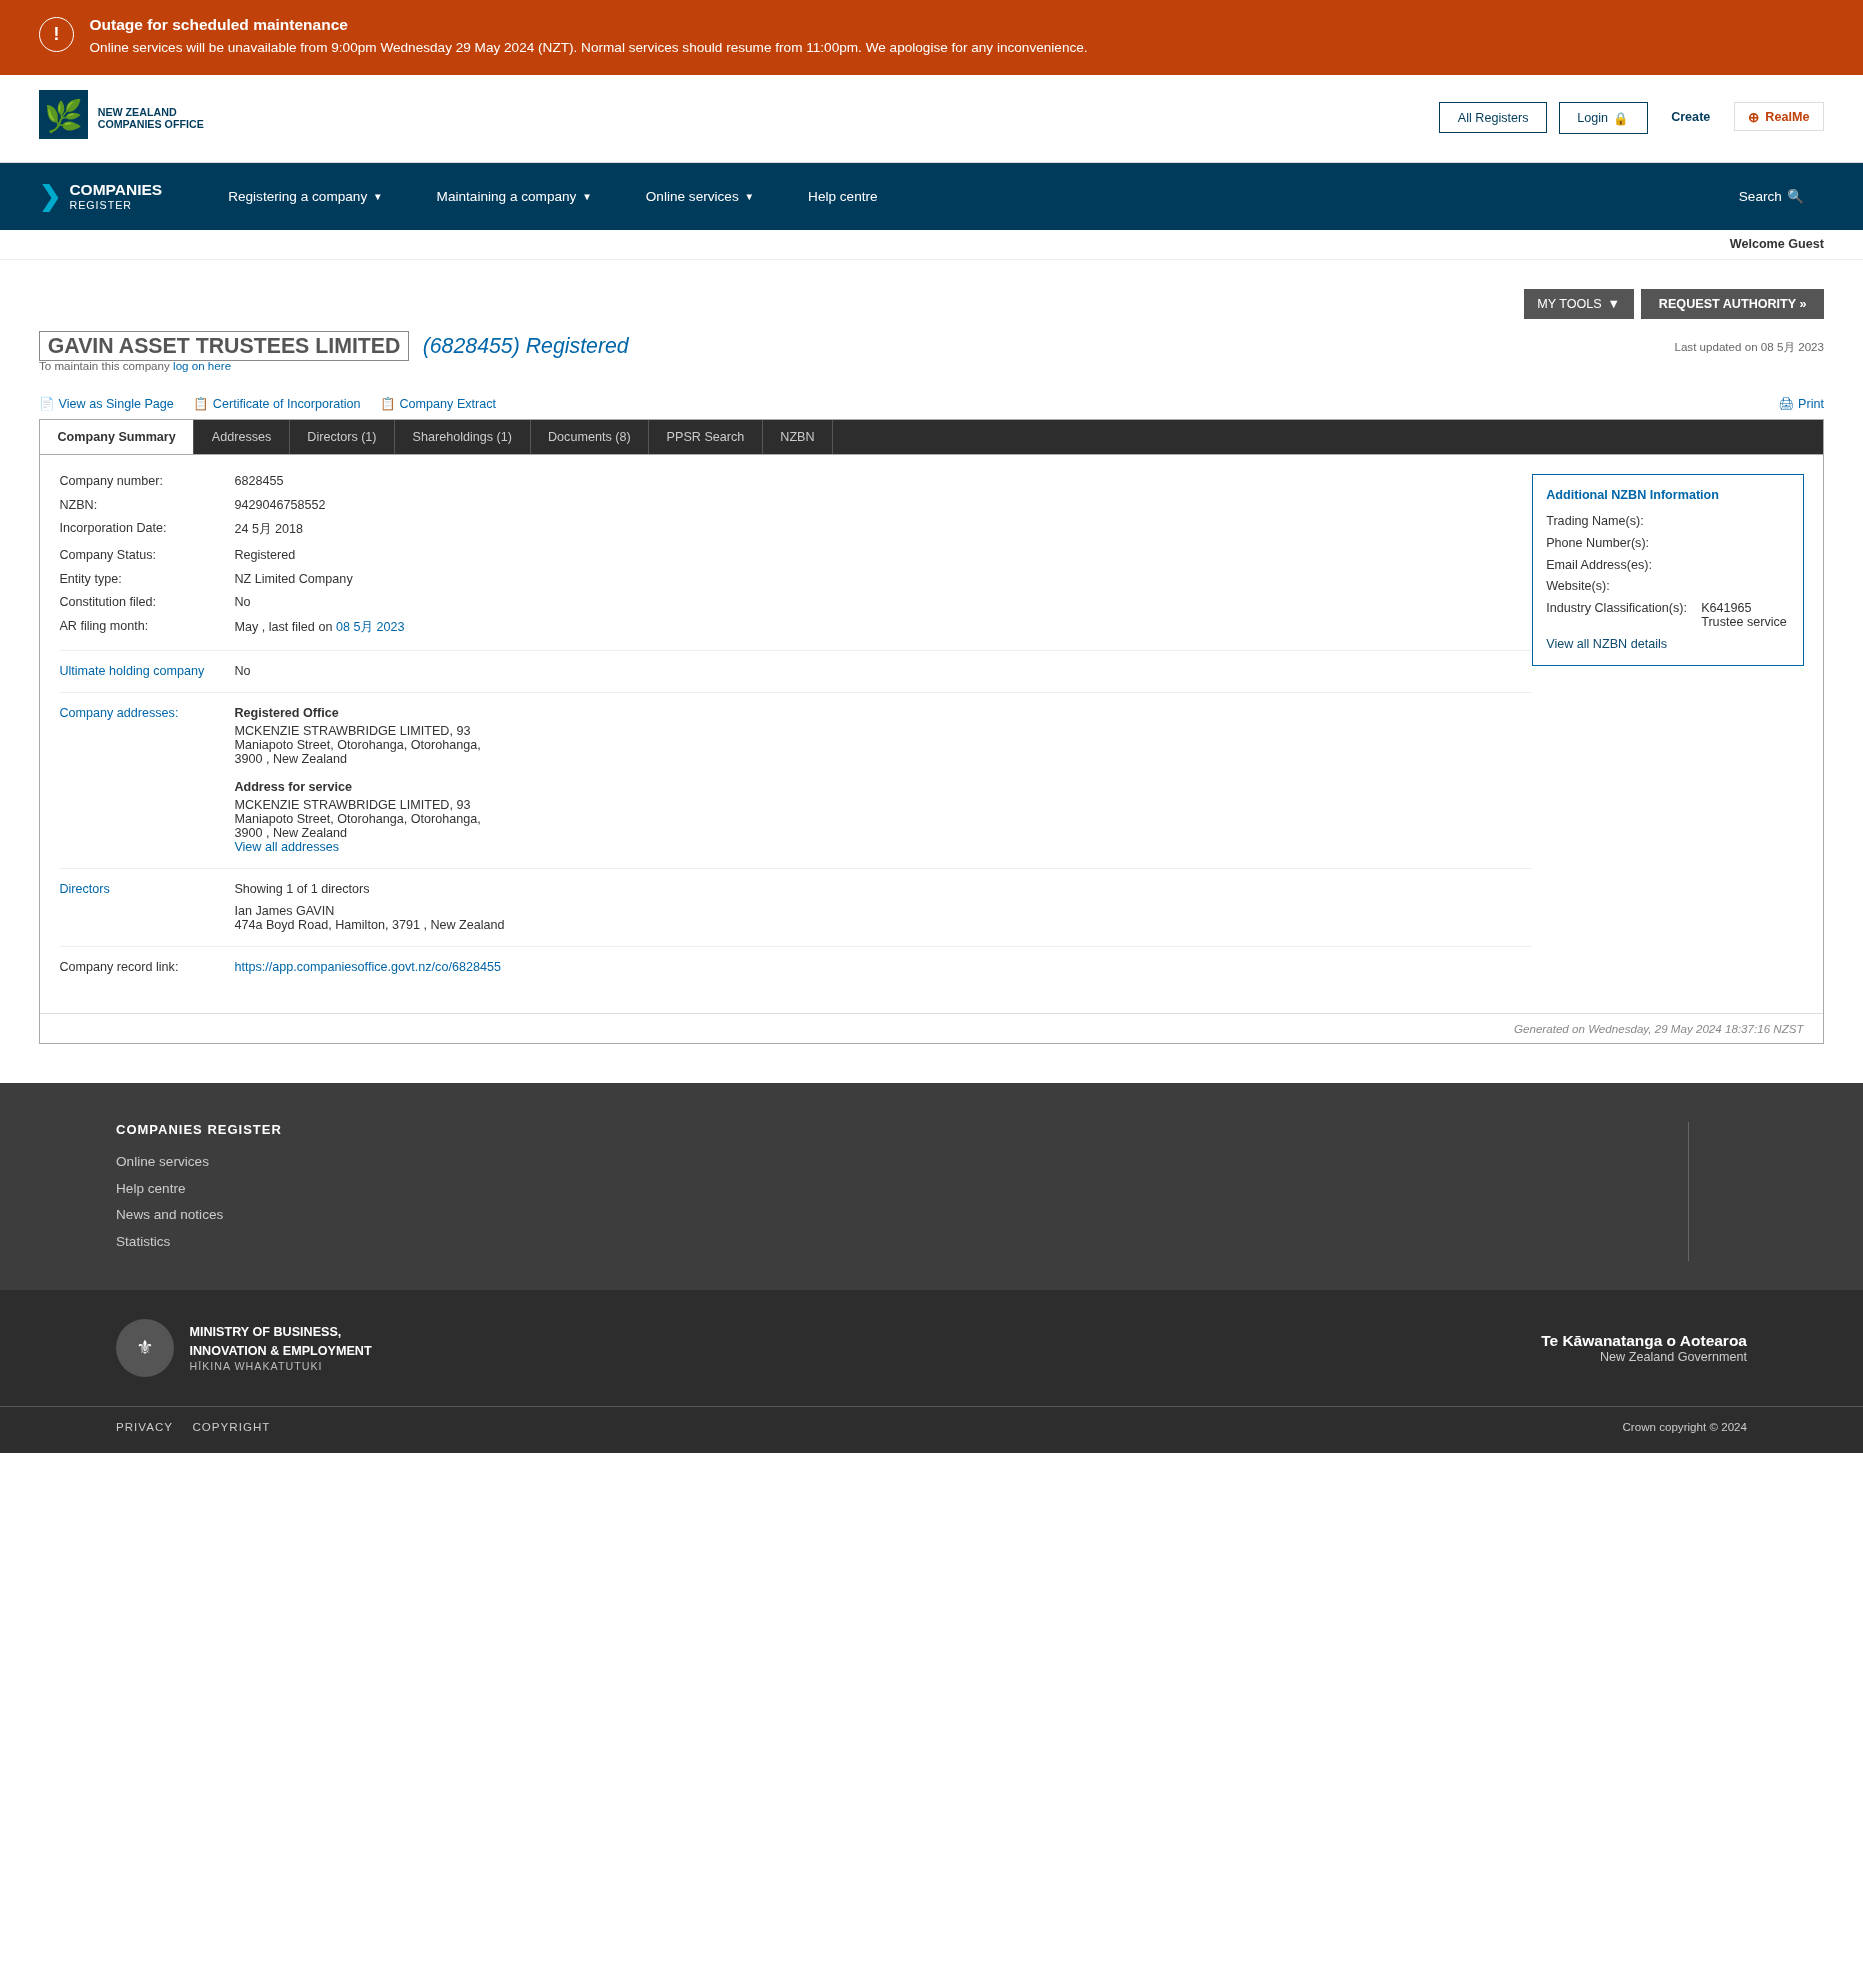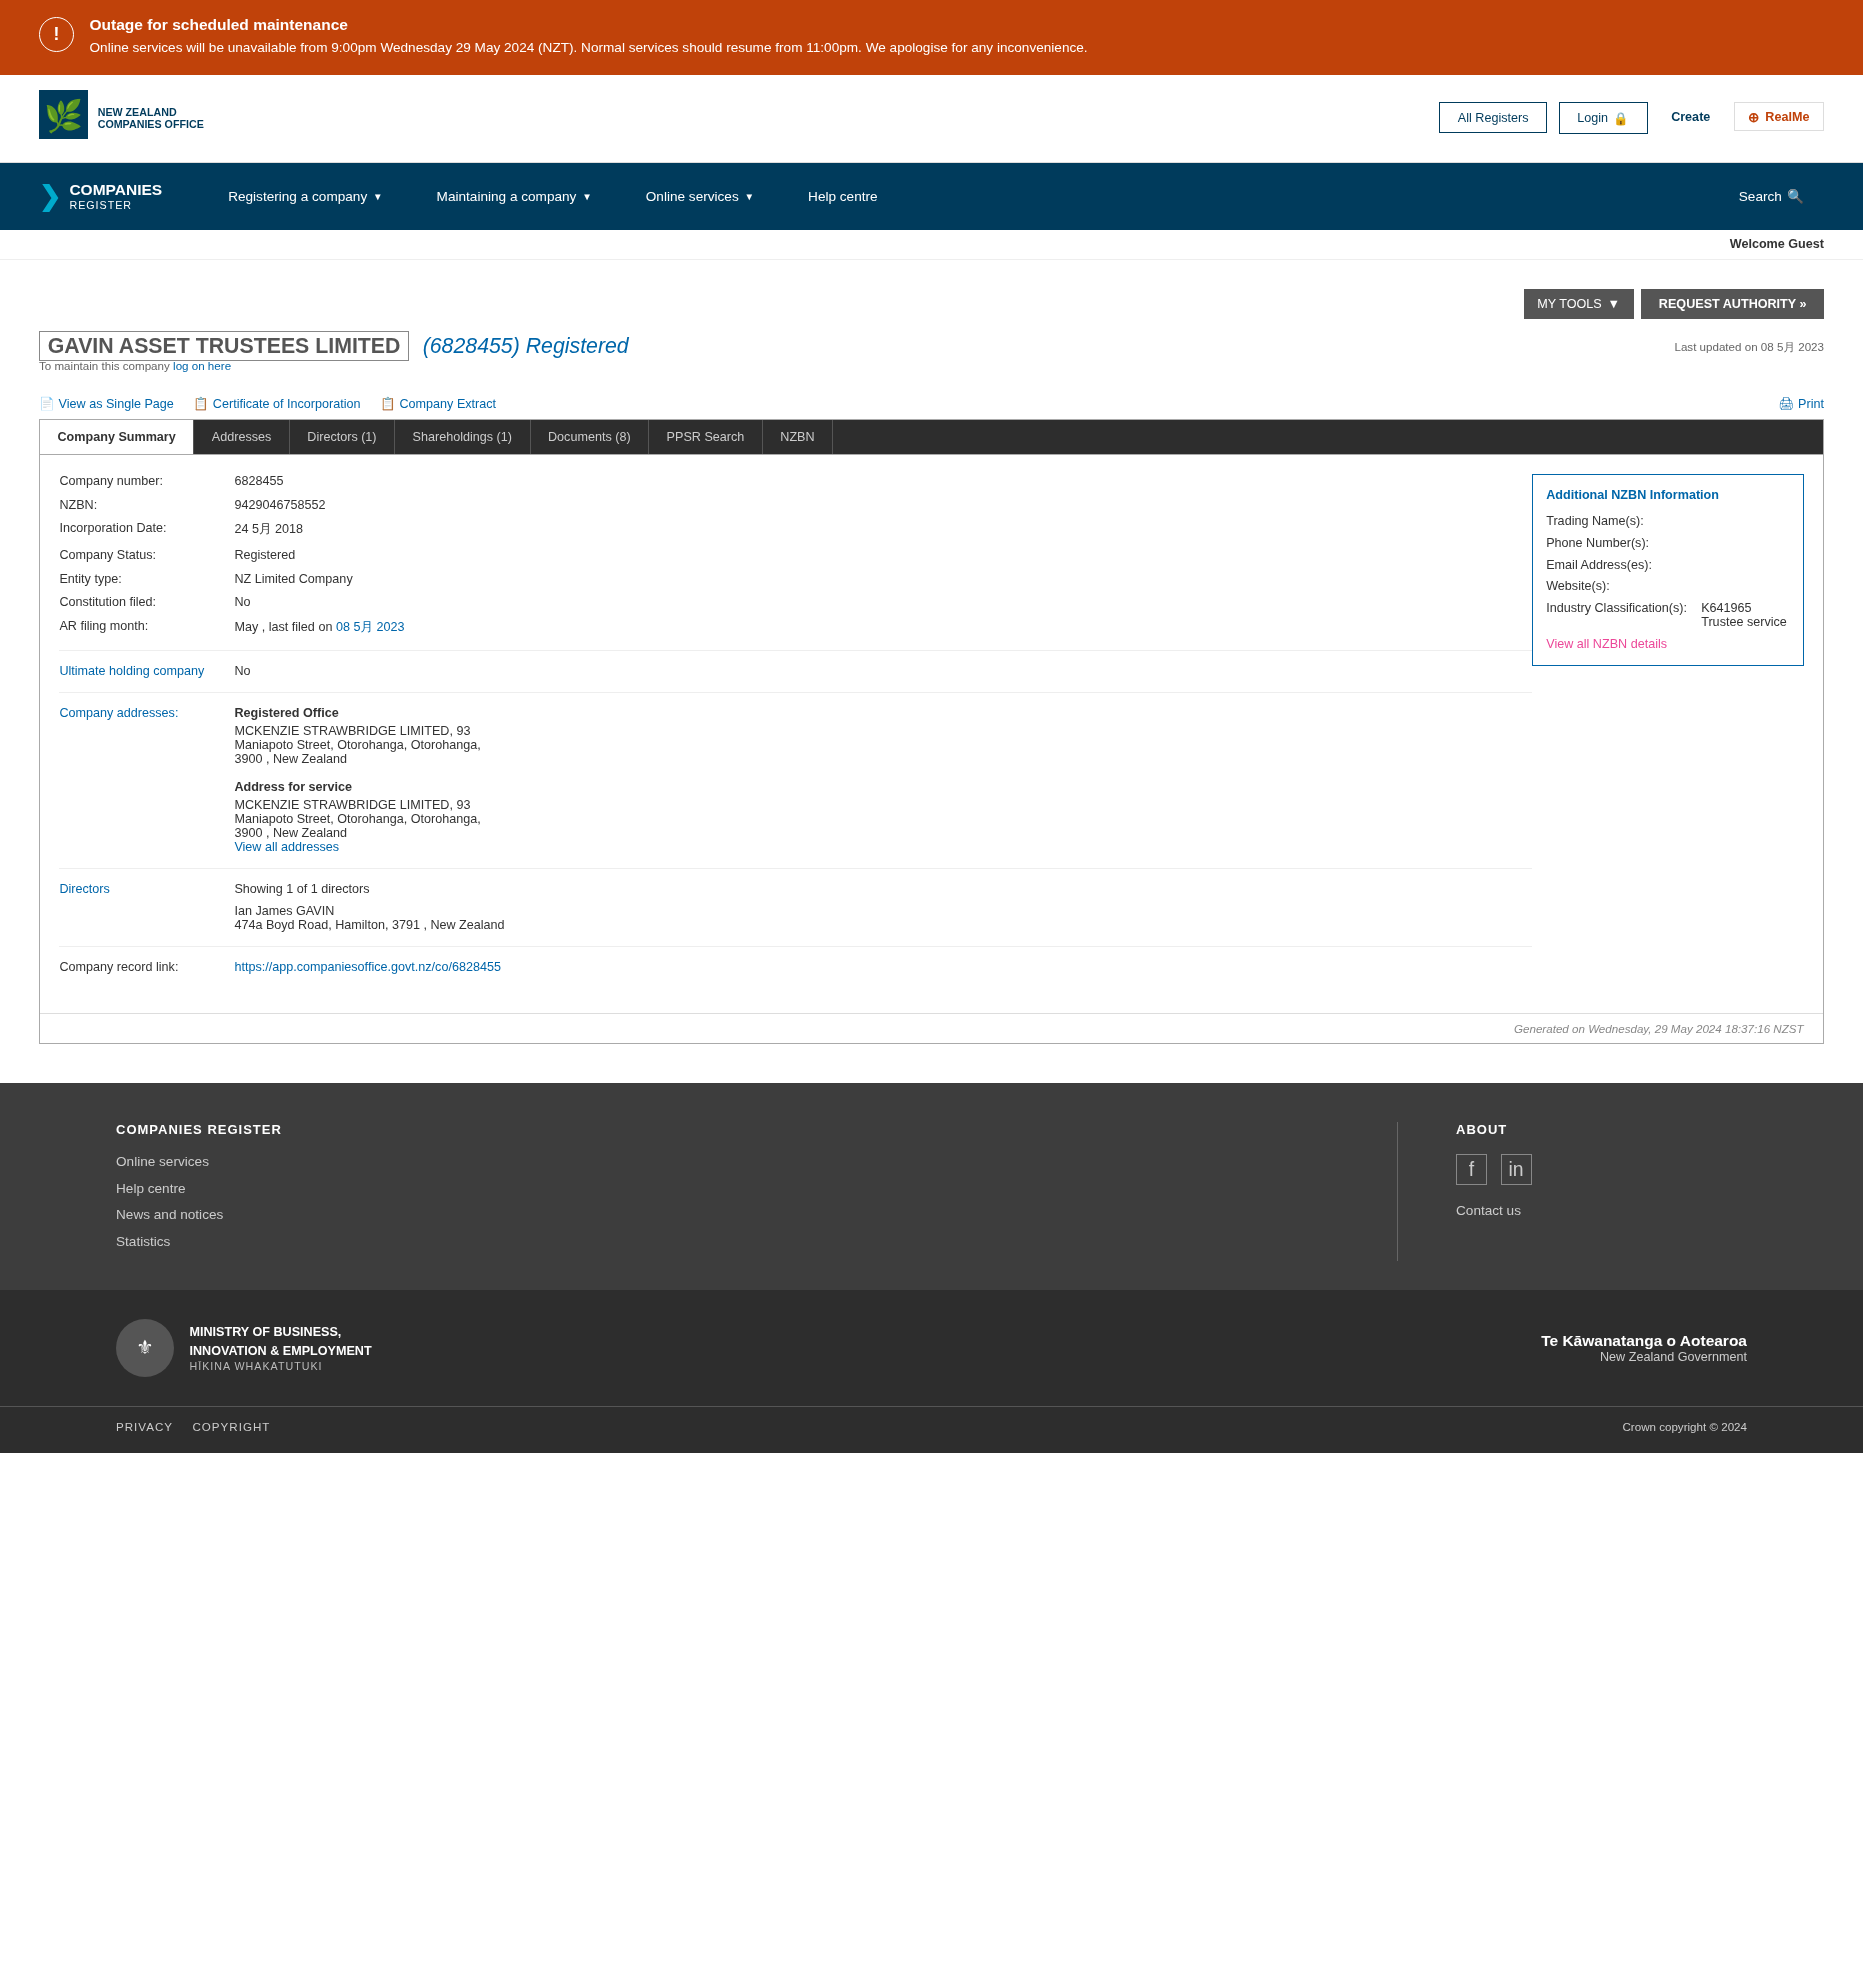--- a/index.html
+++ b/index.html
@@ -258,21 +258,21 @@
       font-weight: bold;
       margin-bottom: 11.6px;
     }
     .nzbn-row {
       display: flex;
       margin-bottom: 7.8px;
       font-size: 12.6px;
     }
     .nzbn-label { width: 155px; color: #333; flex-shrink: 0; }
     .nzbn-value { color: #333; }
-    .nzbn-link { color: #ec4899; text-decoration: none; font-size: 12.6px; }
+    .nzbn-link { color: #0c4a6e; text-decoration: none; font-size: 12.6px; }
     .address-bold { font-weight: bold; margin-bottom: 3.9px; font-size: 12.6px; }
     .address-line { font-size: 12.6px; color: #333; }
 
     .generated-text {
       text-align: right;
       font-size: 11.6px;
       color: #888;
       font-style: italic;
       padding: 7.8px 19.4px;
       border-top: 1px solid #ddd;
@@ -613,28 +613,20 @@
 
 <div class="footer">
   <div class="footer-left">
     <div class="footer-section-title">COMPANIES REGISTER</div>
     <a href="#" class="footer-link">Online services</a>
     <a href="#" class="footer-link">Help centre</a>
     <a href="#" class="footer-link">News and notices</a>
     <a href="#" class="footer-link">Statistics</a>
   </div>
   <div class="footer-divider"></div>
-  <div class="footer-right">
-    <div class="footer-section-title">ABOUT</div>
-    <div class="social-icons">
-      <a href="#" class="social-icon">f</a>
-      <a href="#" class="social-icon">in</a>
-    </div>
-    <a href="#" class="contact-link">Contact us</a>
-  </div>
 </div>
 
 <div class="bottom-footer">
   <div class="mbie-logo-area">
     <div style="width:58px; height:58px; background:#555; border-radius:50%; display:flex; align-items:center; justify-content:center; color:#fff; font-size:19.4px;">⚜</div>
     <div>
       <div class="mbie-text">MINISTRY OF BUSINESS,</div>
       <div class="mbie-text">INNOVATION &amp; EMPLOYMENT</div>
       <div class="mbie-sub">HĪKINA WHAKATUTUKI</div>
     </div>

